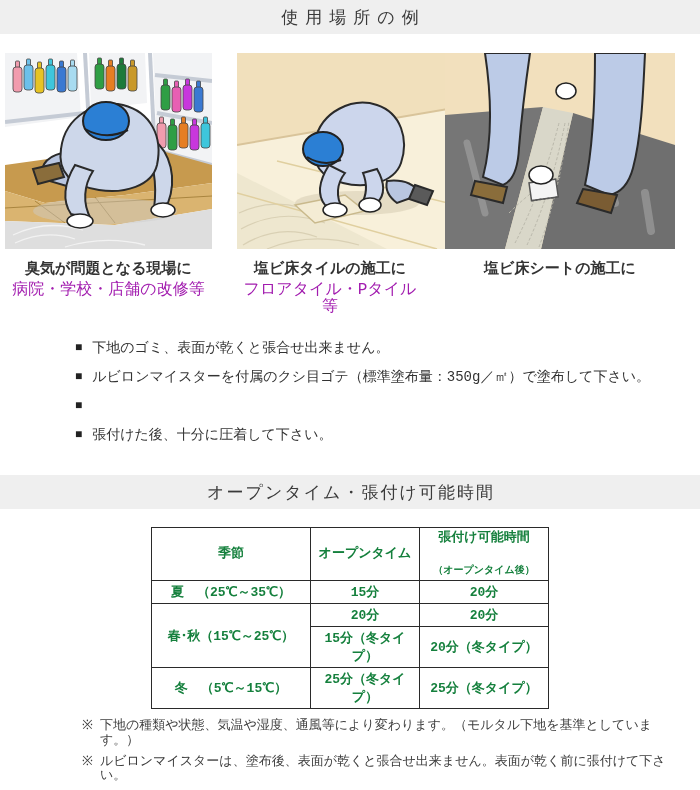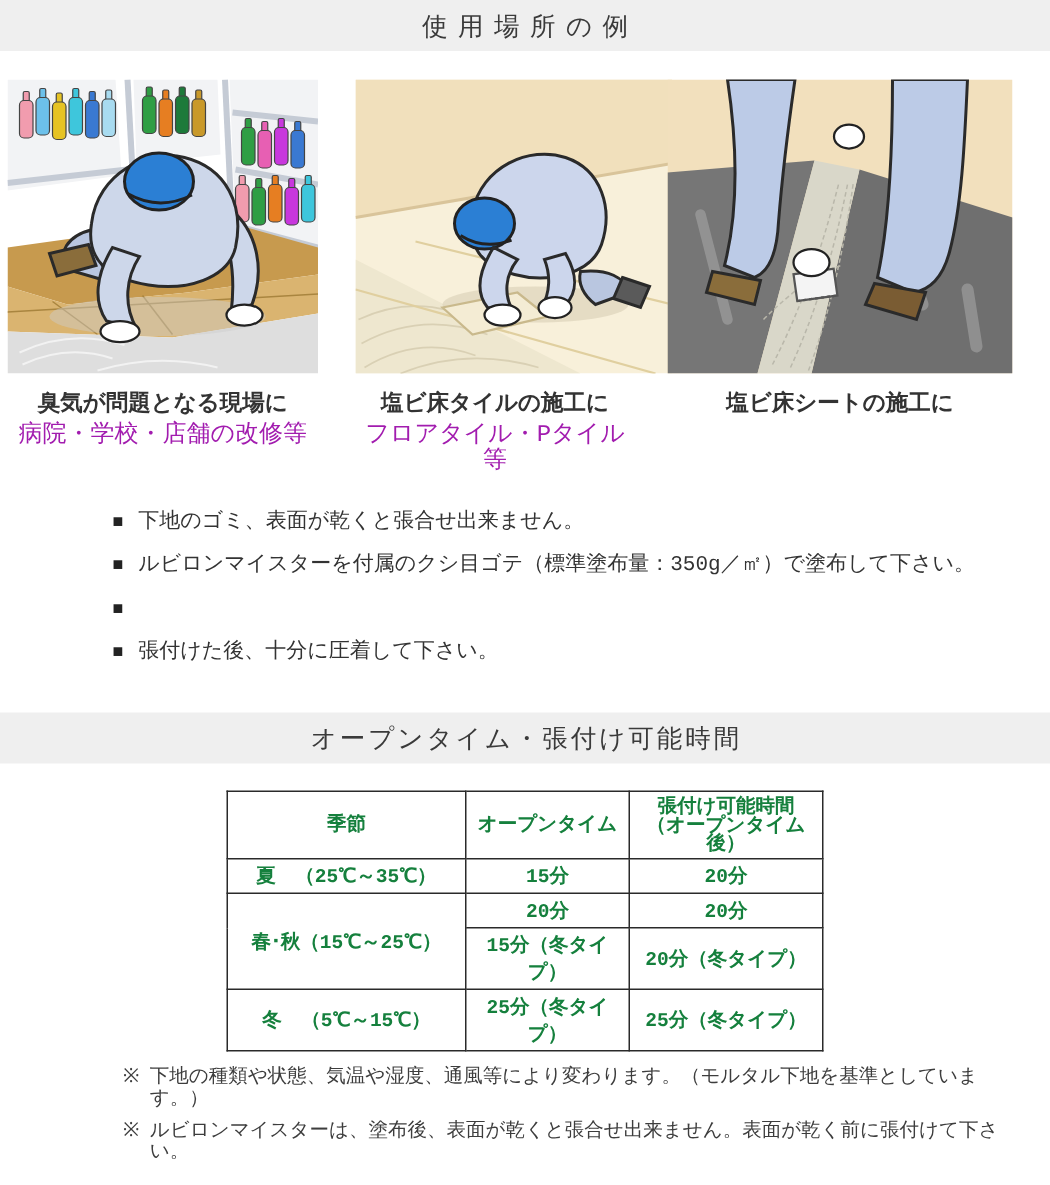--- a/index.html
+++ b/index.html
@@ -33,21 +33,21 @@
   
   .method-section{height:136px;}
   .bullets{margin:13px 0 0 75px;}
   .bullet-item{display:flex;align-items:flex-start;margin-bottom:10px;font-size:14px;color:#333;line-height:19px;}
   .bullet-marker{font-size:12px;margin-right:10px;line-height:19px;color:#222;}
 
   
   table.ot{border-collapse:collapse;margin:18px auto 0;font-weight:bold;color:#15803d;}
   table.ot th,table.ot td{border:1.5px solid #2a2a2a;text-align:center;}
   table.ot th{font-size:13px;padding:3px 6px;line-height:14px;}
-  table.ot .th-small{font-size:13px;line-height:12px;}
+  table.ot .th-small{font-size:10px;line-height:12px;margin-top:20px;}
   table.ot td{font-size:13px;padding:2px 4px;height:16px;}
   table.ot .c1{width:146px;}
   table.ot .c2{width:96px;}
   table.ot .c3{width:116px;}
 
   
   .notes{margin:10px 0 0 82px;width:600px;}
   .note{display:flex;margin-bottom:6.5px;font-size:13px;color:#3d3d3d;line-height:14.5px;}
   .note-marker{margin-right:7px;}
 </style>

